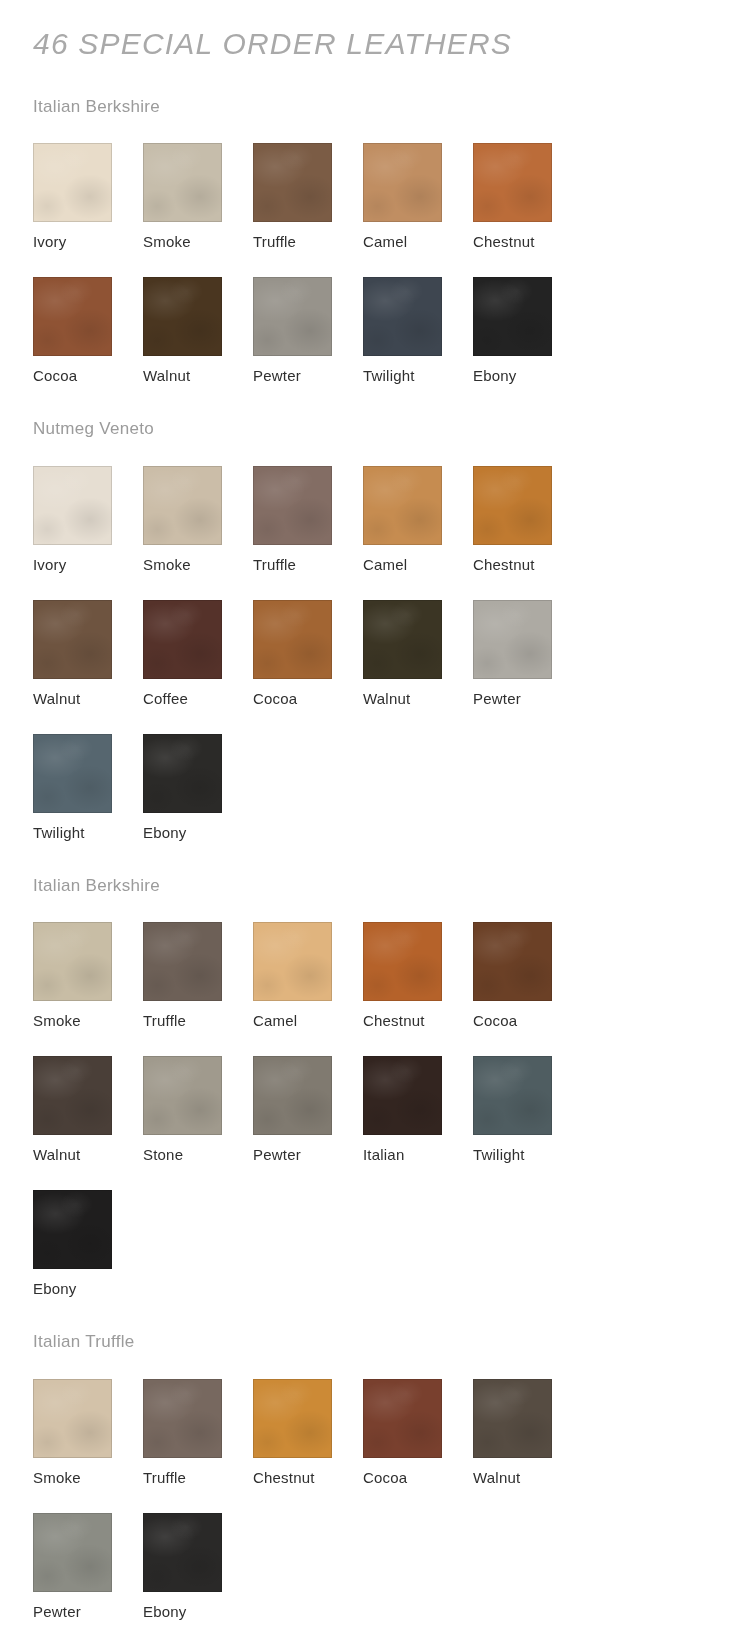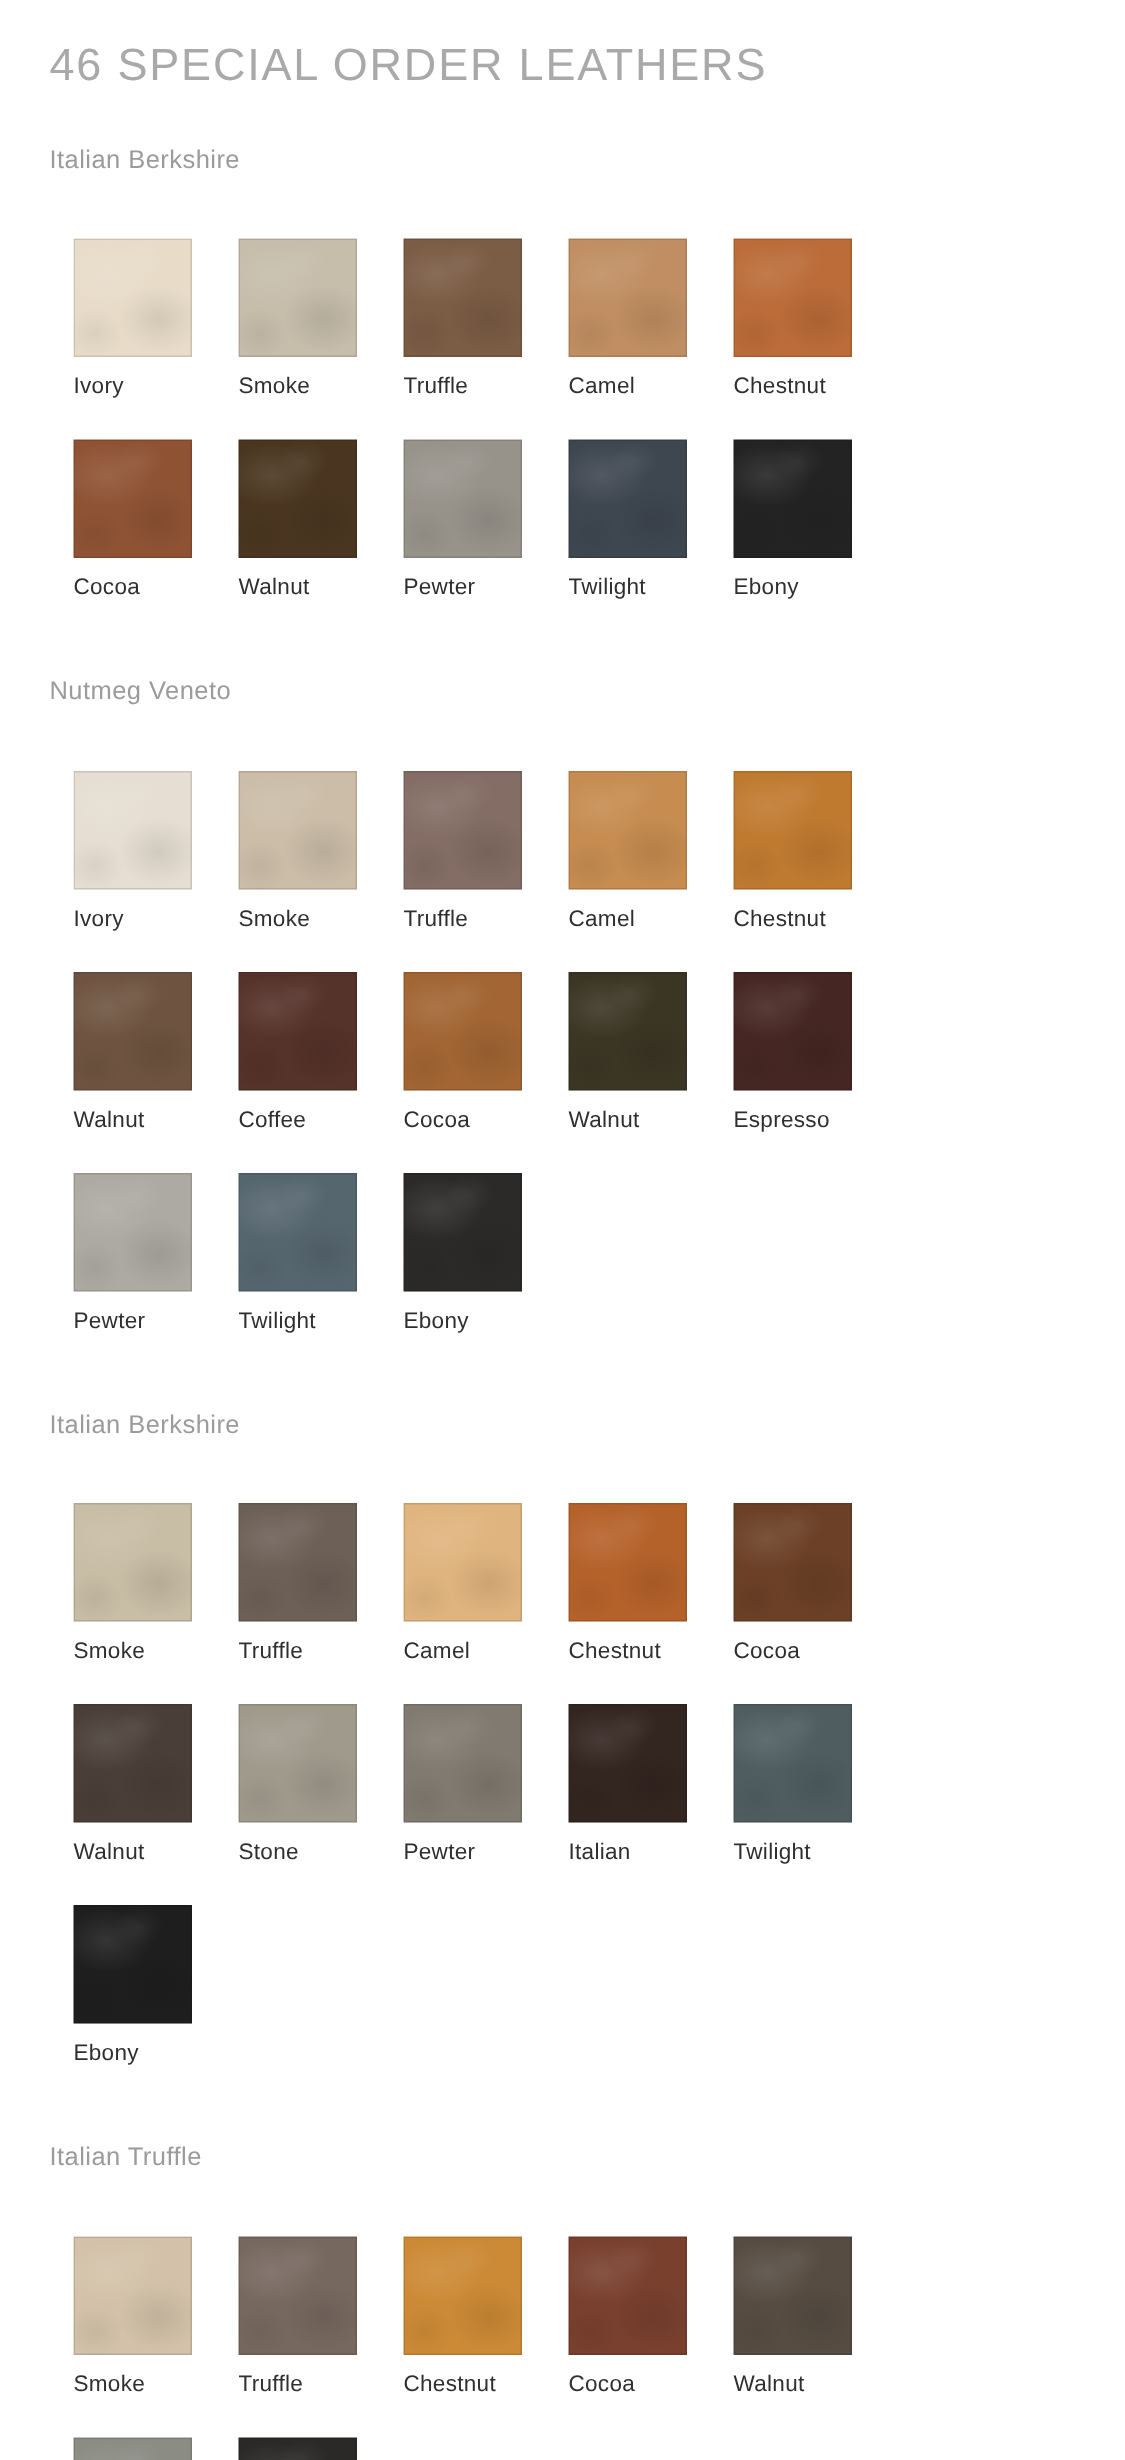--- a/index.html
+++ b/index.html
@@ -25,38 +25,39 @@
   .page-title {
     margin: 0;
     padding: 24px 0 0 33px;
     font-family: "Liberation Sans", sans-serif;
     font-size: 30px;
     font-weight: 300;
     letter-spacing: 1.2px;
     color: #a9a9a9;
     line-height: 1.3;
     white-space: nowrap;
+    font-style: italic;
   }
   .section {
     padding: 0 0 0 0;
   }
   .section-title {
     margin: 0;
     padding: 34px 0 0 33px;
     font-size: 17px;
     font-weight: 400;
     letter-spacing: 0.3px;
     color: #9b9b9b;
     line-height: 1.2;
   }
   .swatch-grid {
     display: flex;
     flex-wrap: wrap;
     padding: 0 0 0 33px;
-    margin: 16px;
+    margin: 0;
     width: 690px;
     box-sizing: border-box;
   }
   .swatch-cell {
     width: 110px;
     margin-top: 26px;
     box-sizing: border-box;
   }
   .swatch-chip {
     width: 79px;
@@ -171,24 +172,20 @@
           </div>
           <div class="swatch-cell">
             <div class="swatch-chip" style="background: rgb(162, 101, 51);"></div>
             <span class="swatch-label">Cocoa</span>
           </div>
           <div class="swatch-cell">
             <div class="swatch-chip" style="background: rgb(59, 53, 36);"></div>
             <span class="swatch-label">Walnut</span>
           </div>
           <div class="swatch-cell">
-            <div class="swatch-chip" style="background: rgb(69, 38, 34);"></div>
-            <span class="swatch-label">Espresso</span>
-          </div>
-          <div class="swatch-cell">
             <div class="swatch-chip" style="background: rgb(173, 170, 163);"></div>
             <span class="swatch-label">Pewter</span>
           </div>
           <div class="swatch-cell">
             <div class="swatch-chip" style="background: rgb(86, 102, 111);"></div>
             <span class="swatch-label">Twilight</span>
           </div>
           <div class="swatch-cell">
             <div class="swatch-chip" style="background: rgb(43, 42, 40);"></div>
             <span class="swatch-label">Ebony</span>

